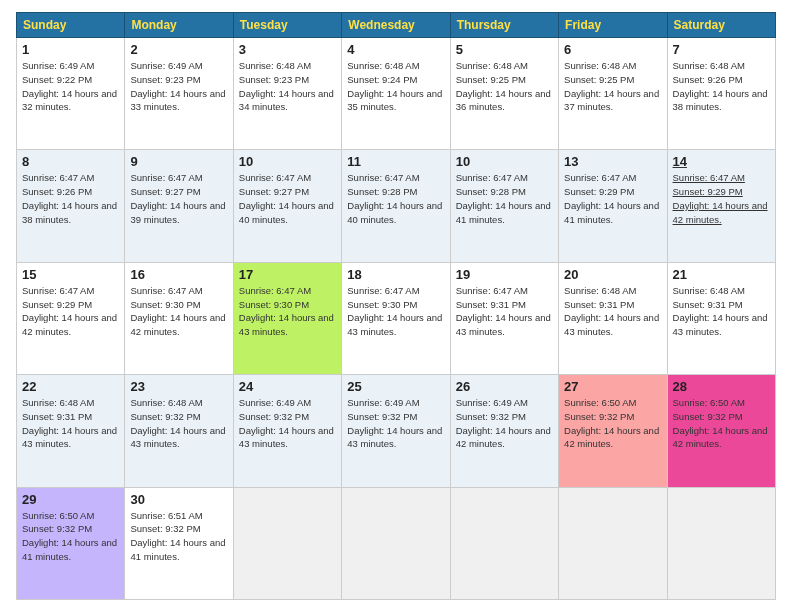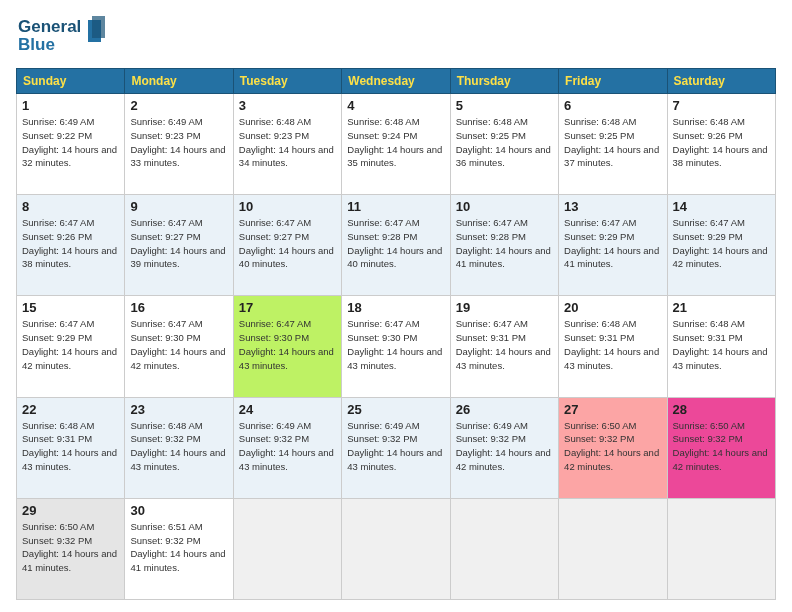--- a/index.html
+++ b/index.html
@@ -78,36 +78,20 @@
       background: #f0f0f0 !important;
     }
     .cell-content {
       line-height: 1.45;
     }
   </style>
 </head>
 <body>
 
 <div class="page">
-  <div class="header">
-    <div class="logo">
-      <div>
-        <svg width="90" height="44" viewBox="0 0 90 44">
-          <text x="2" y="20" font-family="Arial" font-size="17" font-weight="bold" fill="#1a5276">General</text>
-          <text x="2" y="38" font-family="Arial" font-size="17" font-weight="bold" fill="#2471a3">Blue</text>
-          <polygon points="72,8 85,8 85,30 72,30" fill="#2471a3"></polygon>
-          <polygon points="76,4 89,4 89,26 76,26" fill="#1a5276" opacity="0.7"></polygon>
-        </svg>
-      </div>
-    </div>
-    <div class="title-block">
-      <div class="month-title"></div>
-      <div class="location"></div>
-    </div>
-  </div>
 
   <table class="calendar" id="cal-table">
     <thead>
       <tr id="header-row">
           <th>Sunday</th>
           <th>Monday</th>
           <th>Tuesday</th>
           <th>Wednesday</th>
           <th>Thursday</th>
           <th>Friday</th>
@@ -163,21 +147,21 @@
 <div class="cell-content">Sunrise: 6:47 AM<br>Sunset: 9:28 PM<br>Daylight: 14 hours and 40 minutes.</div>
           </td>
           <td style="background: rgb(234, 242, 248);">
             <span class="day-num">10</span>
 <div class="cell-content">Sunrise: 6:47 AM<br>Sunset: 9:28 PM<br>Daylight: 14 hours and 41 minutes.</div>
           </td>
           <td style="background: rgb(234, 242, 248);">
             <span class="day-num">13</span>
 <div class="cell-content">Sunrise: 6:47 AM<br>Sunset: 9:29 PM<br>Daylight: 14 hours and 41 minutes.</div>
           </td>
-          <td style="background: rgb(234, 242, 248);">
+          <td style="background: rgb(234, 242, 248); text-decoration: underline;">
             <span class="day-num">14</span>
 <div class="cell-content">Sunrise: 6:47 AM<br>Sunset: 9:29 PM<br>Daylight: 14 hours and 42 minutes.</div>
           </td>
         </tr>
         <tr>
           <td style="background: rgb(255, 255, 255); border-radius: 13px;">
             <span class="day-num">15</span>
 <div class="cell-content">Sunrise: 6:47 AM<br>Sunset: 9:29 PM<br>Daylight: 14 hours and 42 minutes.</div>
           </td>
           <td style="background: rgb(255, 255, 255);">
@@ -229,21 +213,21 @@
           <td style="background: #fca5a5;">
             <span class="day-num">27</span>
 <div class="cell-content">Sunrise: 6:50 AM<br>Sunset: 9:32 PM<br>Daylight: 14 hours and 42 minutes.</div>
           </td>
           <td style="background: #ec4899;">
             <span class="day-num">28</span>
 <div class="cell-content">Sunrise: 6:50 AM<br>Sunset: 9:32 PM<br>Daylight: 14 hours and 42 minutes.</div>
           </td>
         </tr>
         <tr>
-          <td style="background: #e5e5e5;">
+          <td style="background: #c4b5fd;">
             <span class="day-num">29</span>
 <div class="cell-content">Sunrise: 6:50 AM<br>Sunset: 9:32 PM<br>Daylight: 14 hours and 41 minutes.</div>
           </td>
           <td style="background: rgb(255, 255, 255);">
             <span class="day-num">30</span>
 <div class="cell-content">Sunrise: 6:51 AM<br>Sunset: 9:32 PM<br>Daylight: 14 hours and 41 minutes.</div>
           </td>
           <td class="empty-cell"></td>
           <td class="empty-cell"></td>
           <td class="empty-cell"></td>

